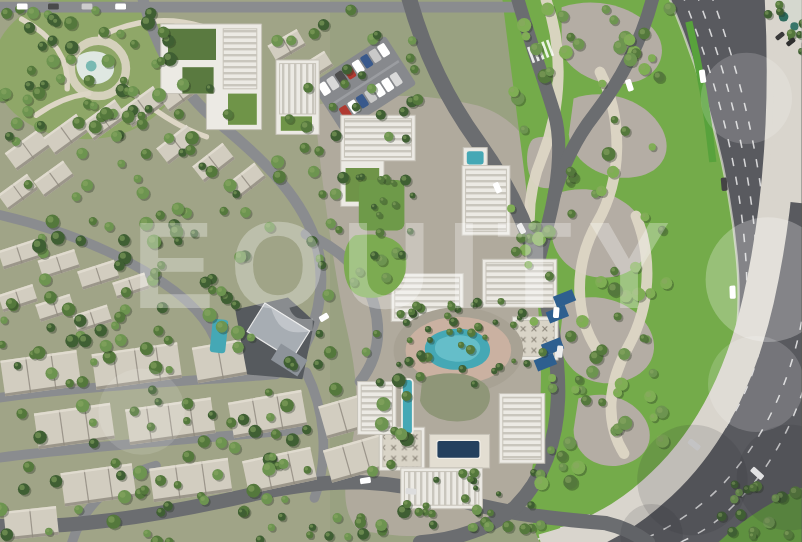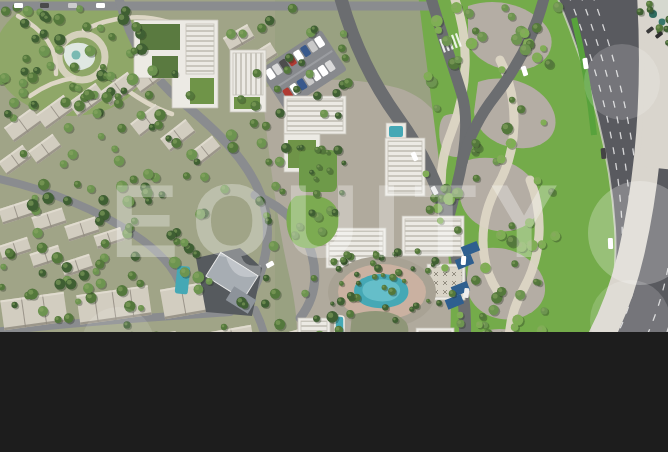--- a/index.html
+++ b/index.html
@@ -1,16 +1,16 @@
 <!DOCTYPE html>
 <html style="--watermark_color: #ffffff; --ground: #99a181; --villa_ground: #a0a487; --park_grass: #8fa768; --plaza: #b0aa9d; --grass: #74ab4a; --verge_green: #5f9140; --stone_patch: #b4ada4; --gravel_path: #ddd6c5; --asphalt: #595a5f; --road: #6b6d70; --street: #8a8c8f; --concrete_band: #d9d5cd; --median_green: #58a23c; --roof_light: #d2cdc0; --roof_ridge: #9b958a; --roof_shadow: #8d887c; --building_white: #eceae4; --roof_stripe: #c9c6bd; --green_roof: #5a7a40; --lawn: #7cab51; --pool_turquoise: #45a8b5; --pool_navy: #24405e; --canopy_blue: #2e5f8f; --tree_dark: #3f5f33; --tree_mid: #54783c; --tree_light: #6d9450; --clubhouse_dark: #565a5e; --deck_pink: #cdb3a2; --lane_marking: #ffffff;"><head>
 <meta charset="utf-8">
 <style>
   html,body{margin:0;padding:0;background:#1d1d1d;font-family:"Liberation Sans",sans-serif;}
-  .stage{position:relative;width:668px;height:332px;overflow:hidden;}
+  .stage{position:relative;width:668px;height:452px;overflow:hidden;}
   svg{display:block;}
   .bw{fill:var(--building_white);}
   .rs{fill:var(--roof_stripe);}
   .street{stroke:var(--street);fill:none;stroke-linecap:round;}
   .road{stroke:var(--road);fill:none;stroke-linecap:round;}
   .lane{stroke:var(--lane_marking);stroke-opacity:.75;fill:none;stroke-width:1.3;stroke-dasharray:7 9;}
   .gravel{stroke:var(--gravel_path);fill:none;stroke-linecap:round;}
   .wm-text{font-weight:700;font-size:103px;letter-spacing:13px;fill:var(--watermark_color);font-family:"Liberation Sans",sans-serif;}
 </style>
 </head>

